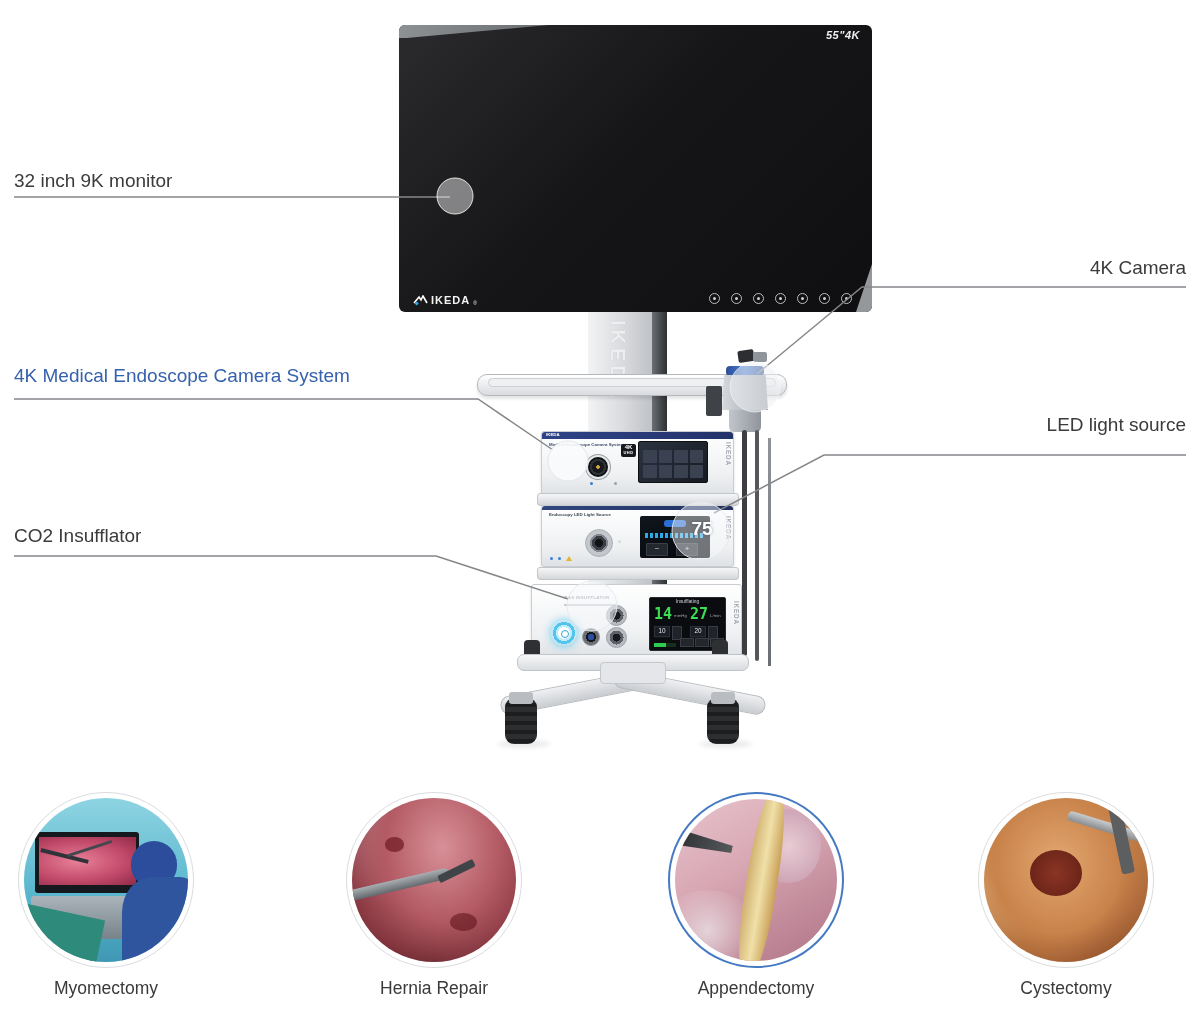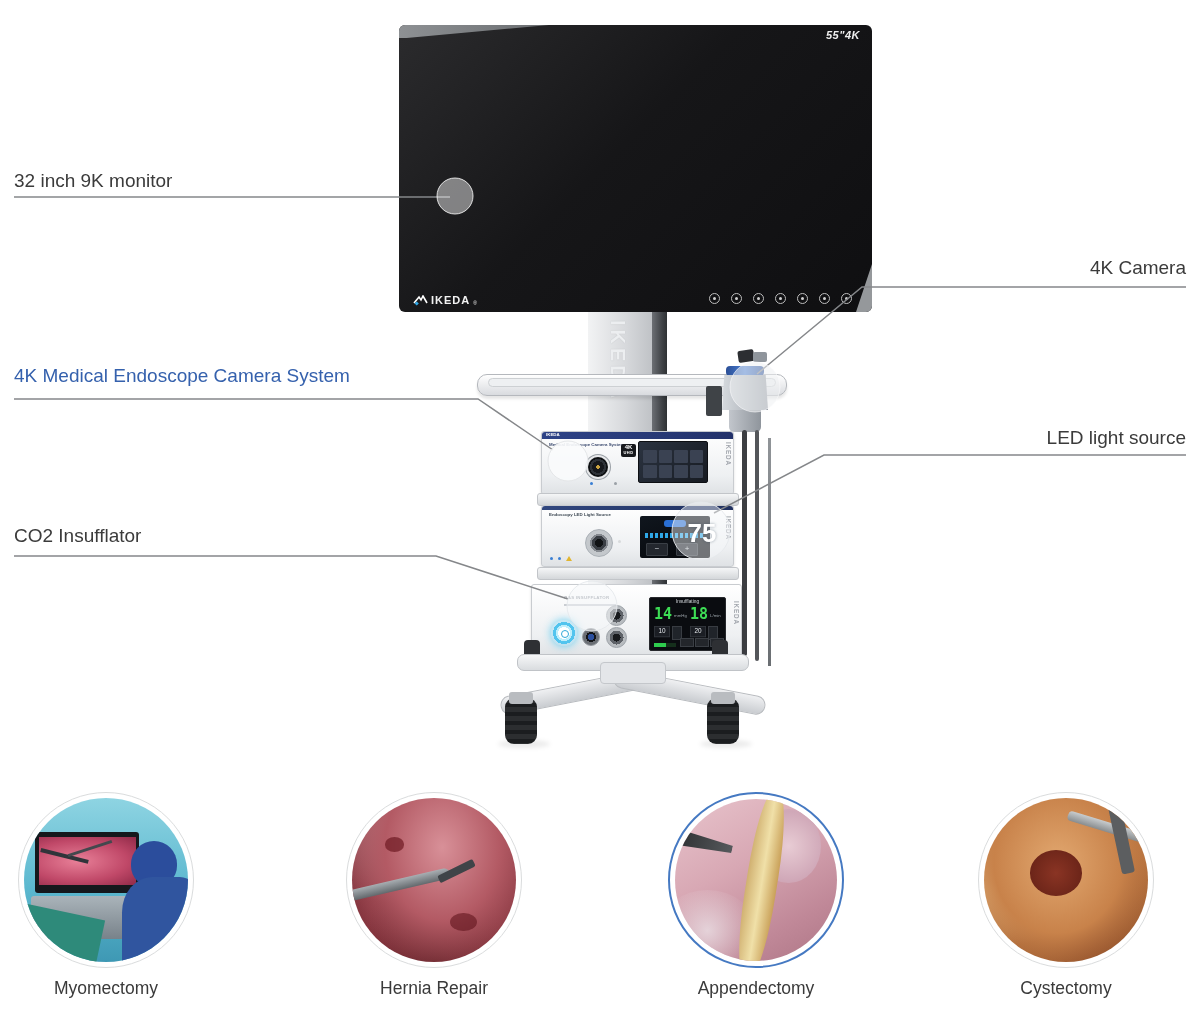--- a/index.html
+++ b/index.html
@@ -5,21 +5,21 @@
   html,body{margin:0;padding:0;background:#fff;}
   .canvas{position:relative;width:1200px;height:1025px;background:#ffffff;
           font-family:"Liberation Sans",sans-serif;overflow:hidden;}
 
   
   .callout{position:absolute;font-size:19px;color:#3b3b3b;white-space:nowrap;}
   .callout.blue{color:#3561ad;}
   #co-monitor{left:14px;top:170px;}
   #co-camera{right:14px;top:257px;text-align:right;}
   #co-system{left:14px;top:365px;}
-  #co-light{right:14px;top:427px;text-align:right;}
+  #co-light{right:14px;top:414px;text-align:right;}
   #co-insufflator{left:14px;top:525px;}
 
   
   .monitor{position:absolute;left:399px;top:25px;width:473px;height:287px;
            background:linear-gradient(135deg,#2b2b2d,#161618 45%,#0f0f11);
            border-radius:6px;}
   .bezel-cut-tl{position:absolute;left:0;top:0;width:150px;height:13px;
            background:linear-gradient(90deg,#8e9194,#6a6d70);
            clip-path:polygon(0 0,100% 0,5% 100%,0 100%);border-top-left-radius:6px;}
   .bezel-cut-br{position:absolute;right:0;bottom:0;width:16px;height:48px;
@@ -131,21 +131,21 @@
         border:1px solid #aab0b6;}
   .u2-screen{position:absolute;left:98px;top:10px;width:70px;height:42px;border-radius:2px;
         background:linear-gradient(160deg,#10161e,#05070b);}
   .u2-pill{position:absolute;left:24px;top:4px;width:22px;height:7px;border-radius:3px;background:#2a6fd4;}
   .u2-bar{position:absolute;left:5px;top:17px;width:58px;height:5px;
         background:repeating-linear-gradient(90deg,#2fa8e8 0 3px,rgba(0,0,0,0) 3px 5px);}
   .u2-key{position:absolute;top:27px;width:20px;height:11px;background:#23272e;
         border:1px solid #3a3f46;border-radius:1px;color:#cfd4d8;
         font-size:8px;line-height:9px;text-align:center;}
   .led-value{position:absolute;left:683px;top:518px;width:38px;text-align:center;
-        font-size:26px;font-weight:bold;color:#ffffff;z-index:60;
+        font-size:19px;font-weight:bold;color:#ffffff;z-index:60;
         text-shadow:0 0 3px rgba(40,60,80,.45);}
 
   #unit3{left:531px;top:584px;width:209px;height:72px;}
   .u3-title{position:absolute;left:32px;top:10px;color:#9298a0;font-weight:bold;letter-spacing:.5px;}
   .u3-subline{position:absolute;left:32px;top:19px;width:52px;height:2px;background:#c9cdd2;}
   .u3-power{position:absolute;left:19px;top:35px;width:26px;height:26px;border-radius:50%;
         background:radial-gradient(circle,#ffffff 0 6px,#bfeefb 6px 8px,#52c4ee 8px 11px,rgba(120,210,245,.35) 11px 13px);
         box-shadow:0 0 9px rgba(80,200,240,.85);}
   .u3-power i{position:absolute;left:10px;top:10px;width:6px;height:6px;border-radius:50%;
         border:1.5px solid #2fa8d8;}
@@ -316,21 +316,21 @@
     <div class="u3-power">
         <i></i>
       </div>
     <div class="u3-port-blue"></div>
     <div class="u3-port-gray" style="left:74px;top:20px;"></div>
     <div class="u3-port-gray" style="left:74px;top:42px;"></div>
     <div class="u3-screen">
       <div class="ins-title">Insufflating</div>
       <div class="ins-val" style="left:4px;">14</div>
       <div class="ins-unit tiny" style="left:24px;">mmHg</div>
-      <div class="ins-val" style="left:40px;">18</div>
+      <div class="ins-val" style="left:40px;">27</div>
       <div class="ins-unit tiny" style="left:60px;">L/min</div>
       <div class="ins-set" style="left:4px;">10</div>
       <div class="ins-step" style="left:22px;"></div>
       <div class="ins-set" style="left:40px;">20</div>
       <div class="ins-step" style="left:58px;"></div>
       <div class="ins-bar"></div>
       <div class="ins-btn" style="left:30px;"></div>
       <div class="ins-btn" style="left:45px;"></div>
       <div class="ins-btn" style="left:60px;"></div>
     </div>

